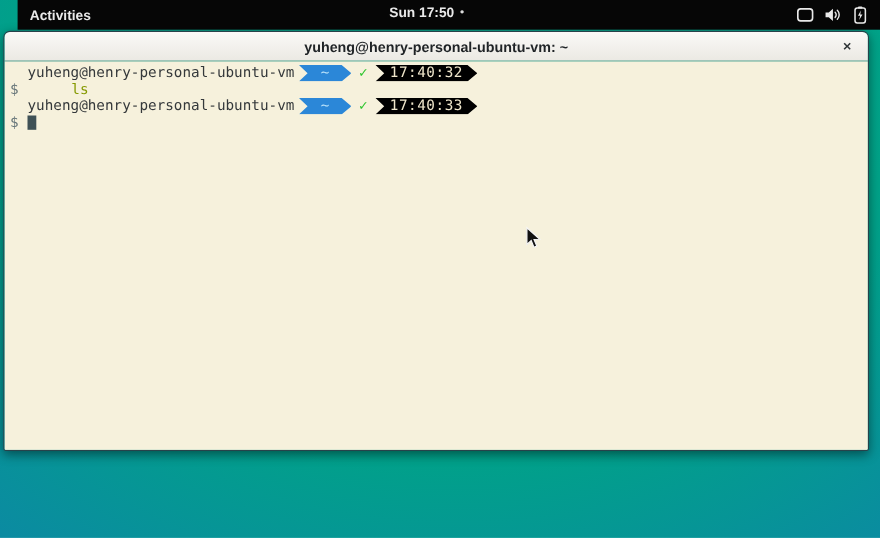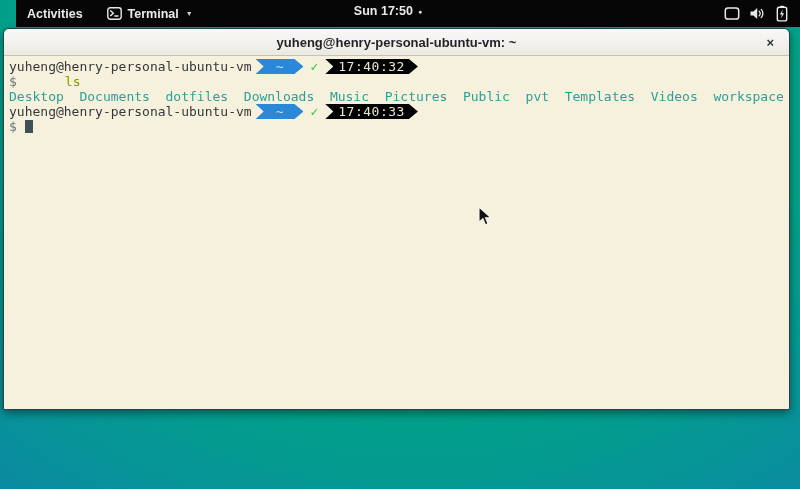--- a/index.html
+++ b/index.html
@@ -46,21 +46,21 @@
     position:absolute; right:15px; top:50%; transform:translateY(-50%);
     font-size:13px; color:#2e3436; font-weight:700; cursor:default; line-height:1;
   }
 
   .termbody{
     flex:1; background:#f6f1dc; padding:3px 0 0 5px;
     font-family:"DejaVu Sans Mono", monospace; font-size:13px; line-height:15px;
     color:#35393b; position:relative; cursor:text;
   }
   .t-line{ height:15px; white-space:pre; display:flex; align-items:center; }
-  .user-host{ color:#35393b; }
+  .user-host{ margin-left:16px; color:#35393b; }
   .seg{
     display:inline-flex; align-items:center; height:15px;
     clip-path: polygon(0 0, calc(100% - 9px) 0, 100% 50%, calc(100% - 9px) 100%, 0 100%, 8px 50%);
   }
   .seg-cwd{ background:#2b87d8; color:#b9e2fa; padding:0 20px; margin-left:4px; }
   .seg-time{ background:#000000; color:#efe6cb; padding:0 13px; letter-spacing:.5px; }
   .check{ color:#2ec52e; font-weight:700; margin:0 7px 0 7px; }
   .dollar{ color:#68777a; margin-right:8px; }
   .cmd{ color:#859900;margin-left:40px; }
   .out-line{ color:#2aa198; display:block; }
@@ -68,31 +68,20 @@
 
   
   .mouse{ position:absolute; left:478px; top:206px; z-index:50; }
 </style>
 </head>
 <body>
 
 <div class="topbar">
   <div class="tb-activities">Activities</div>
 
-  <div class="tb-appmenu">
-    <span>
-      <svg width="15" height="13" viewBox="0 0 15 13">
-        <rect x="0.8" y="0.8" width="13.4" height="11.4" rx="2.4" fill="none" stroke="#e9e9e9" stroke-width="1.4"></rect>
-        <polyline points="3.6,3.8 6.4,6.2 3.6,8.6" fill="none" stroke="#e9e9e9" stroke-width="1.4" stroke-linecap="round" stroke-linejoin="round"></polyline>
-        <line x1="7.8" y1="9" x2="11" y2="9" stroke="#e9e9e9" stroke-width="1.4" stroke-linecap="round"></line>
-      </svg>
-    </span>
-    <span>Terminal</span>
-    <span class="tb-chevron">▼</span>
-  </div>
 
   <div class="tb-clock">
     <span>Sun 17:50</span>
     <span class="tb-dot">●</span>
   </div>
 
   <div class="tb-right">
     <span>
       <svg width="16" height="15" viewBox="0 0 16 15">
         <rect x="1.3" y="2" width="13.4" height="11" rx="2.6" fill="none" stroke="#e9e9e9" stroke-width="1.5"></rect>
@@ -129,21 +118,20 @@
       <span class="seg seg-cwd"><span>~</span></span>
       <span class="check">✓</span>
       <span class="seg seg-time"><span>17:40:32</span></span>
     </div>
 
     <div class="t-line">
       <span class="dollar">$</span>
       <span class="cmd">ls</span>
     </div>
 
-    <div class="t-line out-line">Desktop  Documents  dotfiles  Downloads  Music  Pictures  Public  pvt  Templates  Videos  workspace</div>
 
     <div class="t-line">
       <span class="user-host">yuheng@henry-personal-ubuntu-vm</span>
       <span class="seg seg-cwd"><span>~</span></span>
       <span class="check">✓</span>
       <span class="seg seg-time"><span>17:40:33</span></span>
     </div>
 
     <div class="t-line">
       <span class="dollar">$</span>

